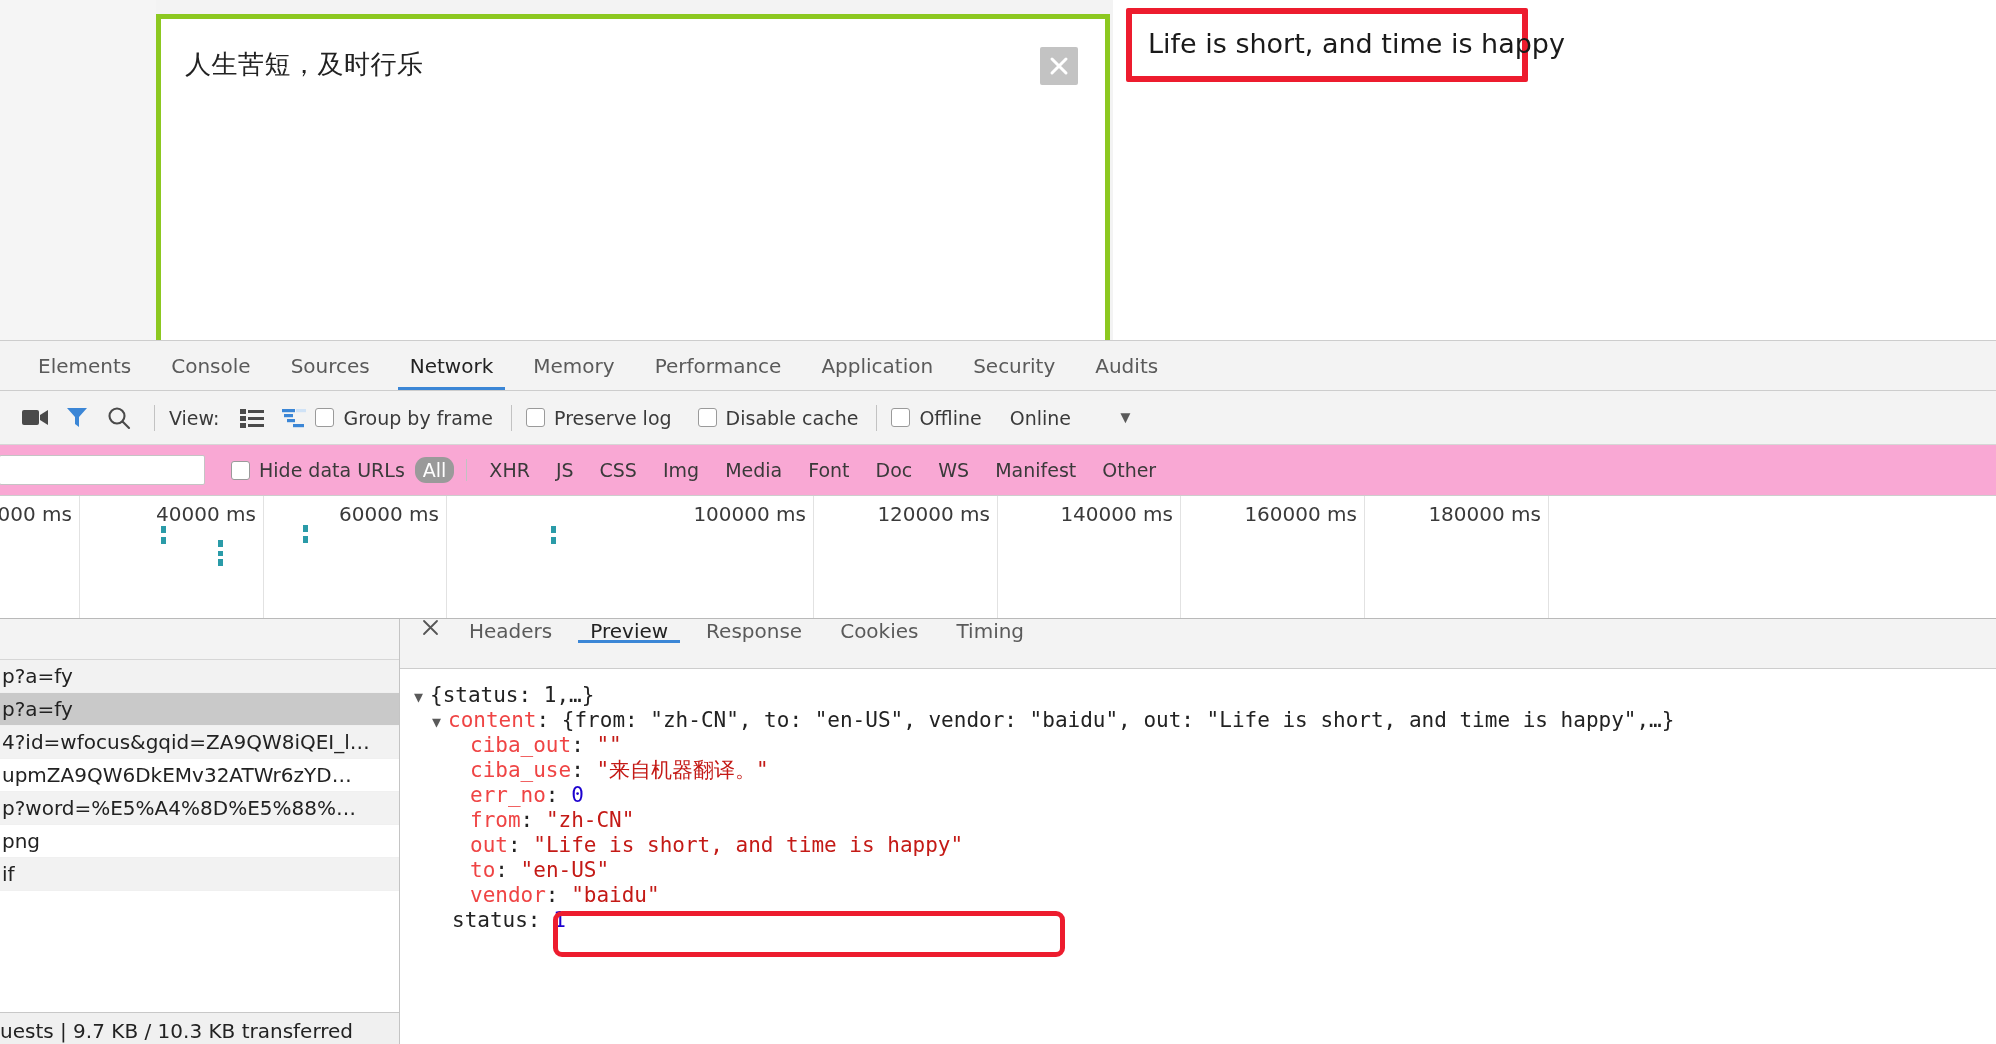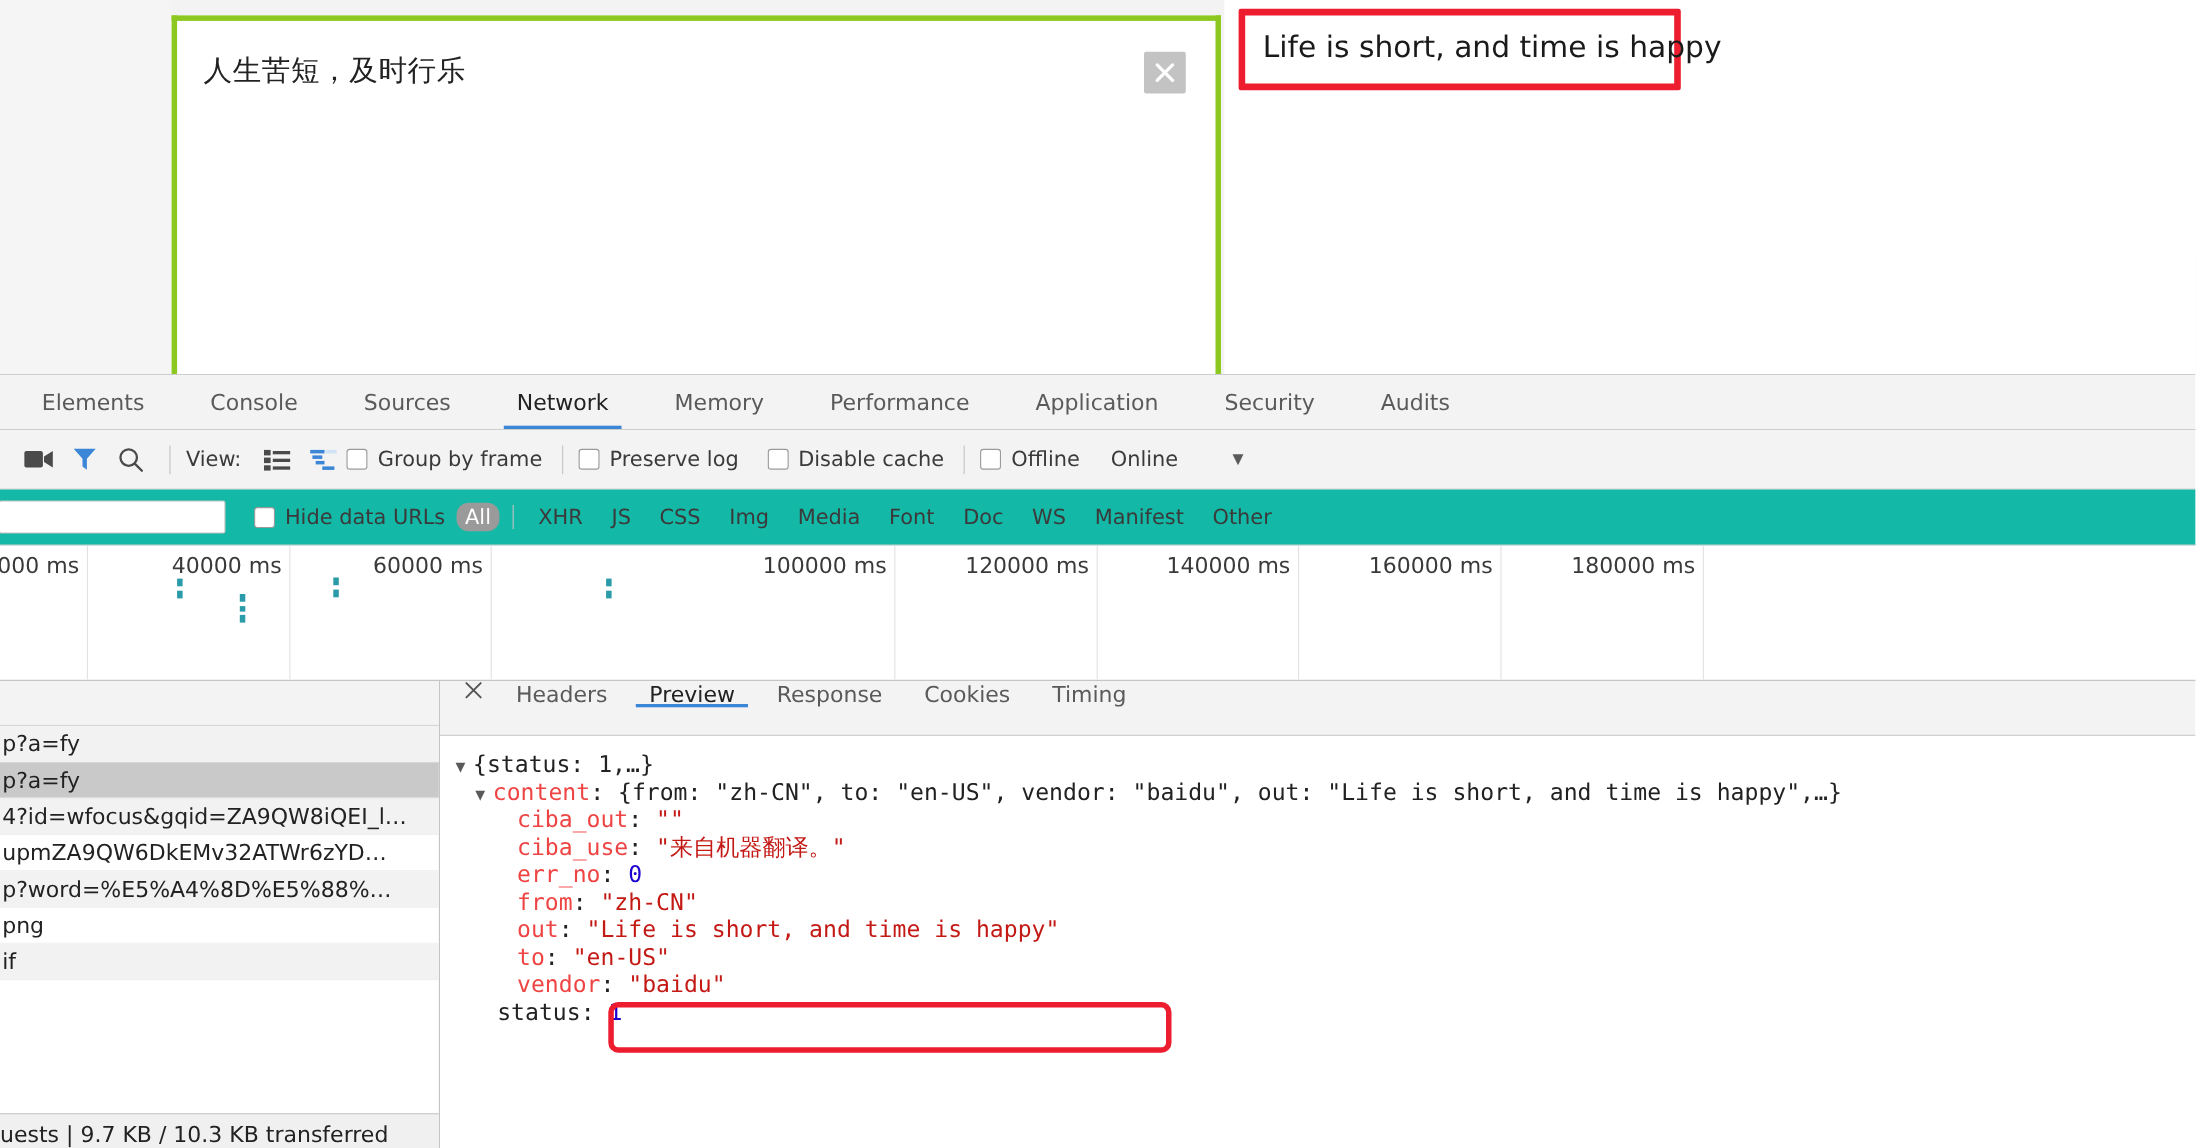--- a/index.html
+++ b/index.html
@@ -107,21 +107,20 @@
 
   
   .dt-tabs {
     position: relative;
     height: 49px;
     background: #f3f3f3;
     border-bottom: 1px solid #cdcdcd;
     display: flex;
     align-items: stretch;
     padding-left: 18px;
-    gap: 20px;
   }
   .dt-tab {
     display: flex;
     align-items: center;
     padding: 0 20px;
     font-size: 20px;
     color: #5a5a5a;
     cursor: pointer;
     position: relative;
     white-space: nowrap;
@@ -198,21 +197,21 @@
     margin-left: 46px;
     font-size: 17px;
     color: #5a5a5a;
     cursor: pointer;
   }
 
   
   .dt-filters {
     position: relative;
     height: 50px;
-    background: #14b8a6;
+    background: #f9a8d4;
     border-bottom: 1px solid #cdcdcd;
     display: flex;
     align-items: center;
     padding-left: 0;
   }
   .filter-input {
     width: 206px; height: 30px;
     background: #ffffff;
     border: 1px solid #c4c4c4;
     border-radius: 2px;

